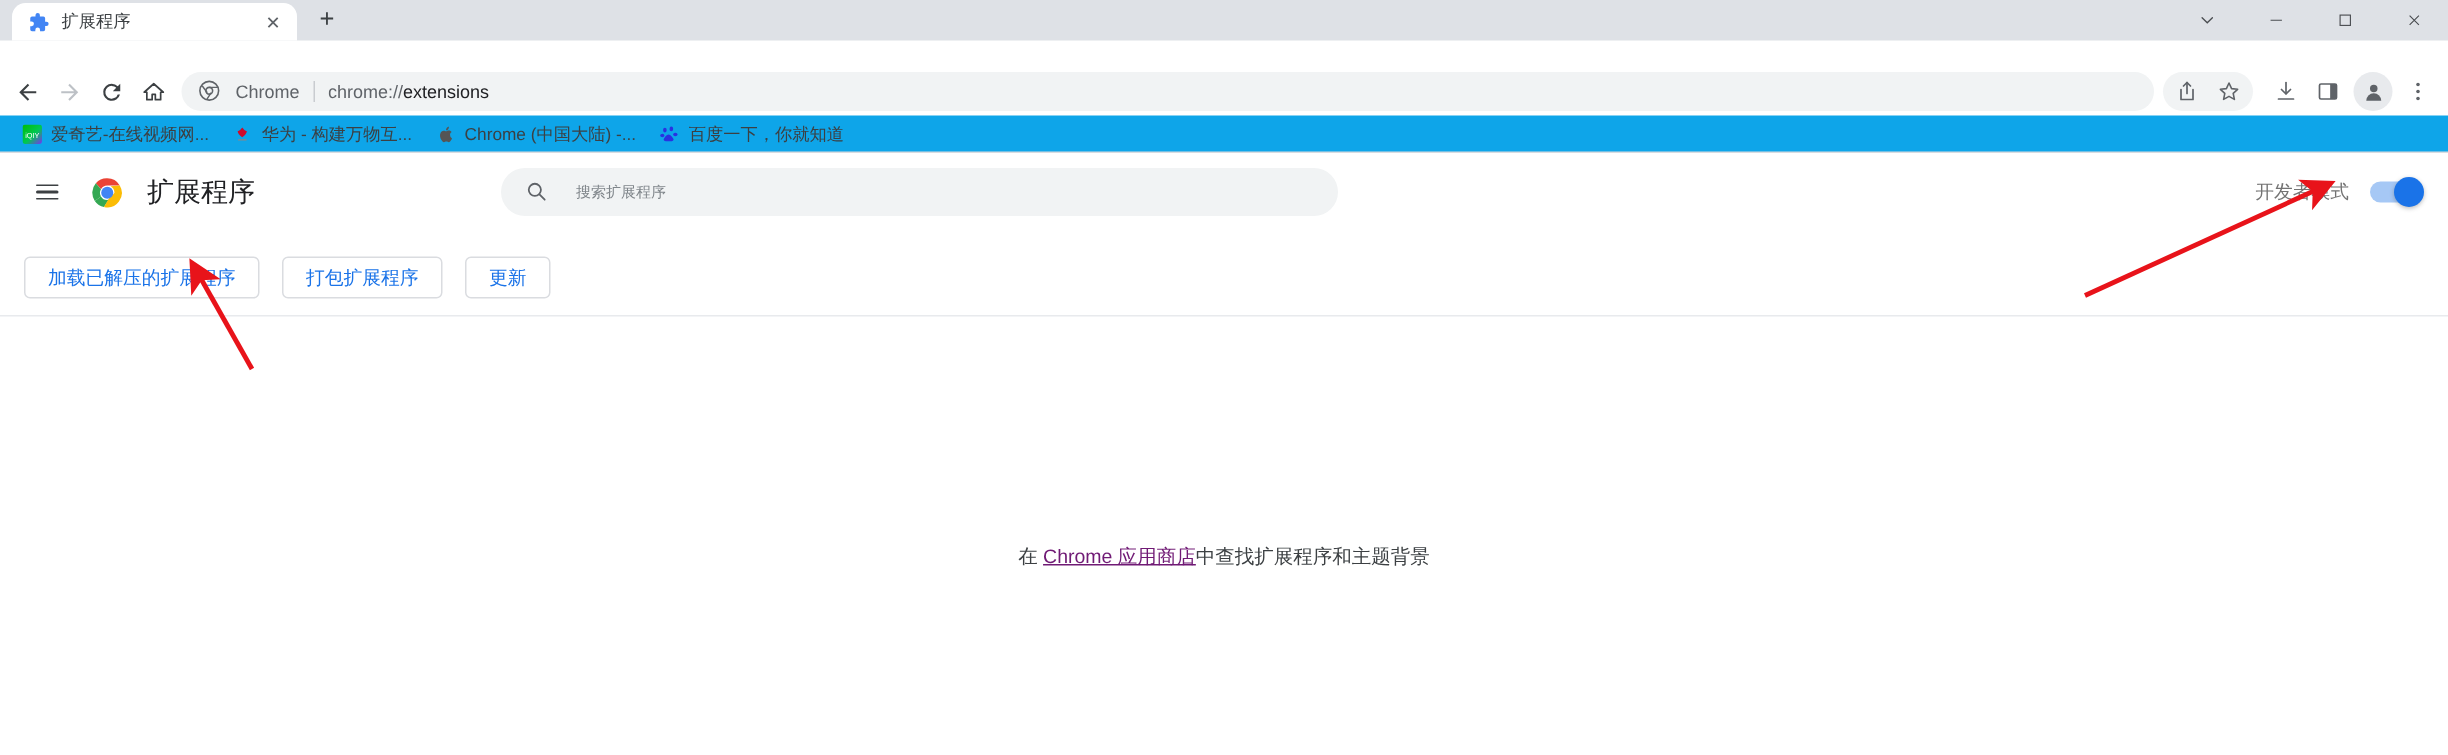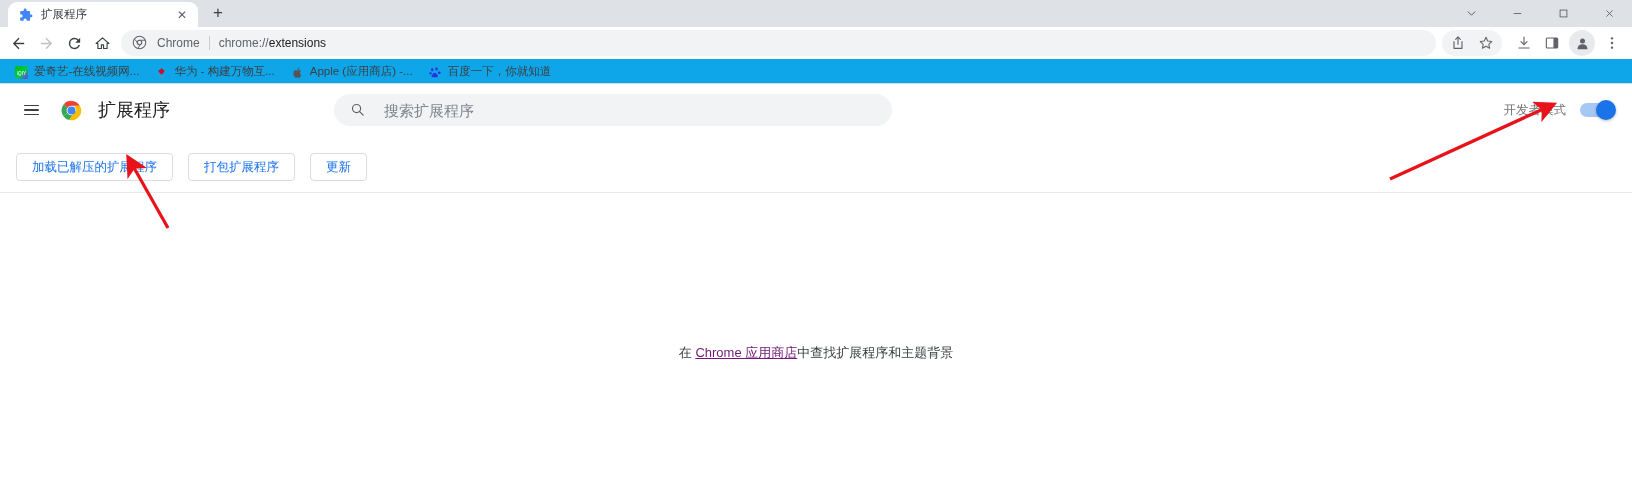--- a/index.html
+++ b/index.html
@@ -51,20 +51,21 @@
     display: flex; align-items: center; justify-content: center;
     color: #4a4d51;
   }
 
   
   .toolbar {
     height: 32px;
     background: #ffffff;
     display: flex; align-items: center;
     padding: 0 6px 0 4px;
+    margin-top: 18px;
   }
   .tb-btn {
     width: 28px; height: 28px; flex: 0 0 28px;
     display: flex; align-items: center; justify-content: center;
     color: #5f6368; border-radius: 50%;
   }
   .tb-btn.disabled { color: #bdc1c6; }
   .omnibox {
     flex: 1; height: 26px; margin: 0 6px 0 5px;
     background: #f1f3f4; border-radius: 13px;
@@ -120,21 +121,21 @@
   .ext-title { font-size: 18px; color: #202124; margin-left: 16px; white-space: nowrap; }
   .searchwrap { flex: 0 0 auto; margin-left: 164px; }
   .searchbox {
     width: 558px; height: 32px;
     background: #f1f3f4; border-radius: 16px;
     display: flex; align-items: center; padding: 0 16px;
   }
   .search-icon { width: 16px; height: 16px; flex: 0 0 16px; margin-right: 18px; color: #5f6368; }
   .search-input {
     border: 0; background: transparent; outline: none;
-    font-family: inherit; font-size: 15px; color: #c2410c; width: 100%;
+    font-family: inherit; font-size: 10px; color: #c2410c; width: 100%;
   }
   .search-input::placeholder { color: #80868b; }
   .devmode { margin-left: auto; display: flex; align-items: center; gap: 14px; }
   .devmode-label { font-size: 12.5px; color: #737373; white-space: nowrap; }
   .toggle {
     width: 34px; height: 14px; border-radius: 8px;
     background: #a6c8f5; position: relative; flex: 0 0 34px;
   }
   .toggle .knob {
     position: absolute; right: -2px; top: -3px;
@@ -314,21 +315,21 @@
     </span>
     <span class="bm-label">华为 - 构建万物互...</span>
   </div>
   <div class="bm">
     <span class="bm-icon">
       <svg width="13" height="13" viewBox="0 0 16 16">
         <path d="M11.1 8.4c0-1.5 1.2-2.2 1.3-2.2-.7-1-1.8-1.2-2.2-1.2-.9-.1-1.8.6-2.3.6-.5 0-1.2-.5-2-.5-1 0-2 .6-2.5 1.6-1.1 1.9-.3 4.7.8 6.2.5.8 1.1 1.6 1.9 1.6.8 0 1-.5 2-.5.9 0 1.2.5 2 .5.8 0 1.3-.8 1.8-1.5.6-.9.8-1.7.8-1.8 0 0-1.6-.6-1.6-2.8z" fill="#555"></path>
         <path d="M9.6 3.8c.4-.5.7-1.2.6-1.9-.6 0-1.4.4-1.8 1-.4.5-.7 1.2-.6 1.9.7.1 1.4-.4 1.8-1z" fill="#555"></path>
       </svg>
     </span>
-    <span class="bm-label">Apple (应用商店) -...</span>
+    <span class="bm-label">Chrome (中国大陆) -...</span>
   </div>
   <div class="bm">
     <span class="bm-icon">
       <svg width="13" height="13" viewBox="0 0 16 16">
         <ellipse cx="4" cy="4.6" rx="1.5" ry="2" fill="#2932e1"></ellipse>
         <ellipse cx="9.3" cy="3.6" rx="1.5" ry="2" fill="#2932e1"></ellipse>
         <ellipse cx="1.9" cy="9" rx="1.7" ry="1.4" fill="#2932e1"></ellipse>
         <ellipse cx="12.6" cy="8.2" rx="1.8" ry="1.5" fill="#2932e1"></ellipse>
         <path d="M7 8.3c1.8 0 3 2.3 3.8 3.2.9 1-.1 2.3-1.6 2.3H4.9c-1.6 0-2.5-1.3-1.6-2.3C4.1 10.6 5.2 8.3 7 8.3z" fill="#2932e1"></path>
       </svg>

